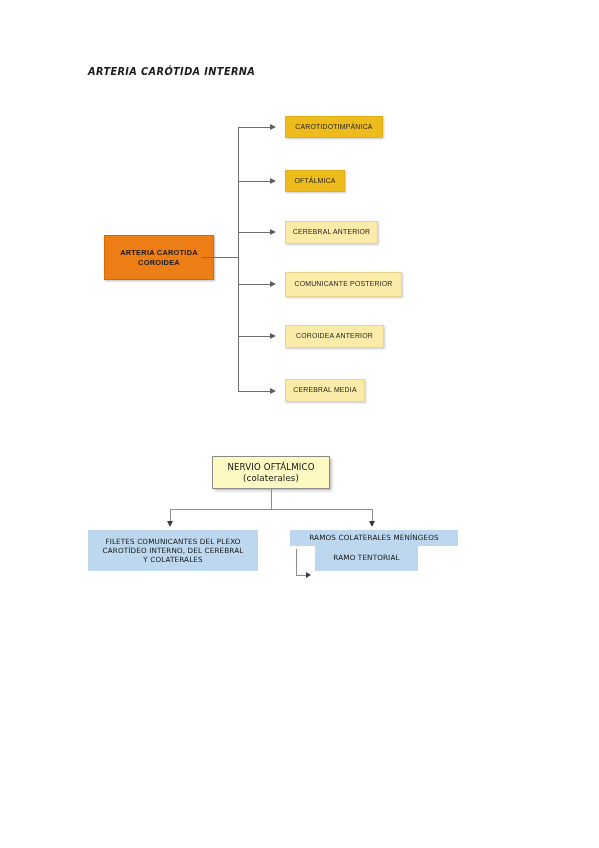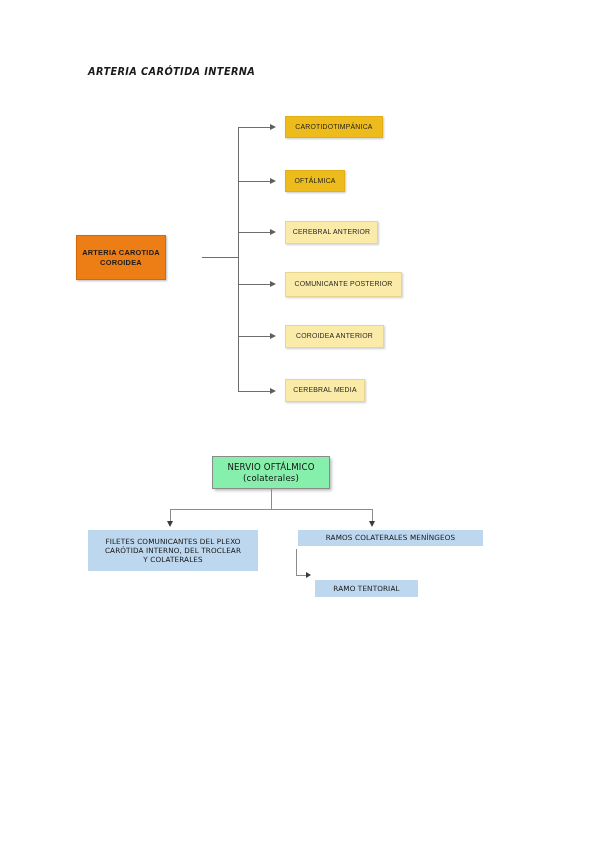--- a/index.html
+++ b/index.html
@@ -67,21 +67,21 @@
 
   .node-pale {
     background: #FAEBA8;
     border: 1px solid #e8d590;
     font-size: 6.9px;
     letter-spacing: 0.2px;
     box-shadow: 1px 1px 2px rgba(0,0,0,0.20);
   }
 
   .node-gray {
-    background: #86efac;
+    background: #fef9c3;
     border: 1px solid #8a8a8a;
     font-family: "DejaVu Sans", sans-serif;
     font-size: 8.6px;
     letter-spacing: 0.15px;
     color: #111111;
     box-shadow: 1.5px 1.5px 3px rgba(0,0,0,0.30);
     flex-direction: column;
   }
 
   .node-blue {
@@ -130,21 +130,21 @@
     border-left: 5.5px solid #3b3b3b;
   }
 </style>
 </head>
 <body>
 
 <div id="page">
 
   <div id="doc-title">ARTERIA CARÓTIDA INTERNA</div>
 
-  <div class="node node-orange" style="left:76px; top:235px; width:90px; height:45px;">
+  <div class="node node-orange" style="left:104px; top:235px; width:110px; height:45px;">
     <div>
       <span class="line">ARTERIA CAROTIDA</span><br>
       <span class="line">COROIDEA</span>
     </div>
   </div>
 
   <div class="conn conn-h" style="left:202px; top:257px; width:36px;"></div>
 
   <div class="conn conn-v" style="left:238px; top:127px; height:264px;"></div>
 
@@ -194,29 +194,29 @@
   <div class="conn conn-h conn-light" style="left:170px; top:509px; width:203px;"></div>
 
   <div class="conn conn-v conn-light" style="left:170px; top:509px; height:14px;"></div>
   <div class="arrow-down" style="left:167px; top:521px;"></div>
 
   <div class="conn conn-v conn-light" style="left:372px; top:509px; height:14px;"></div>
   <div class="arrow-down" style="left:369px; top:521px;"></div>
 
   <div class="node node-blue" style="left:88px; top:530px; width:170px; height:41px;">
     <span class="line">FILETES COMUNICANTES DEL PLEXO</span>
-    <span class="line">CARÓTIDA INTERNO, DEL TROCLEAR</span>
+    <span class="line">CAROTÍDEO INTERNO, DEL CEREBRAL</span>
     <span class="line">Y COLATERALES</span>
   </div>
 
-  <div class="node node-blue" style="left:298px; top:530px; width:185px; height:16px;">
+  <div class="node node-blue" style="left:290px; top:530px; width:168px; height:16px;">
     <span class="line">RAMOS COLATERALES MENÍNGEOS</span>
   </div>
 
   <div class="conn conn-v conn-light" style="left:296px; top:549px; height:26px;"></div>
   <div class="conn conn-h conn-light" style="left:296px; top:575px; width:13px;"></div>
   <div class="arrow-right-dark" style="left:306px; top:572px;"></div>
 
-  <div class="node node-blue" style="left:315px; top:580px; width:103px; height:17px;">
+  <div class="node node-blue" style="left:315px; top:544px; width:103px; height:27px;">
     <span class="line">RAMO TENTORIAL</span>
   </div>
 
 </div>
 
 </body></html>

